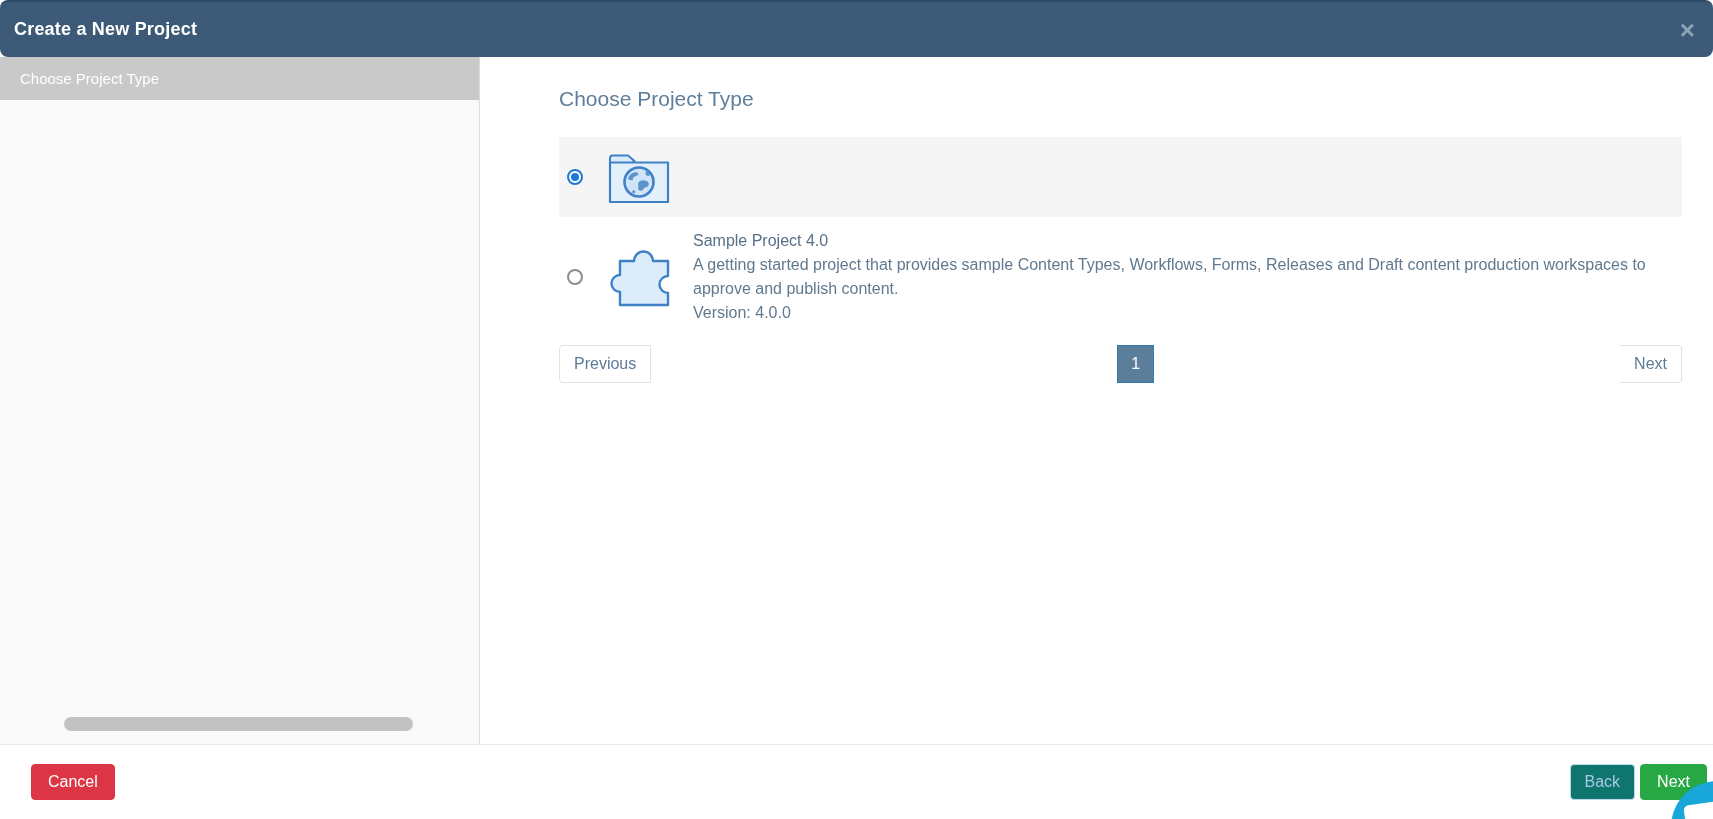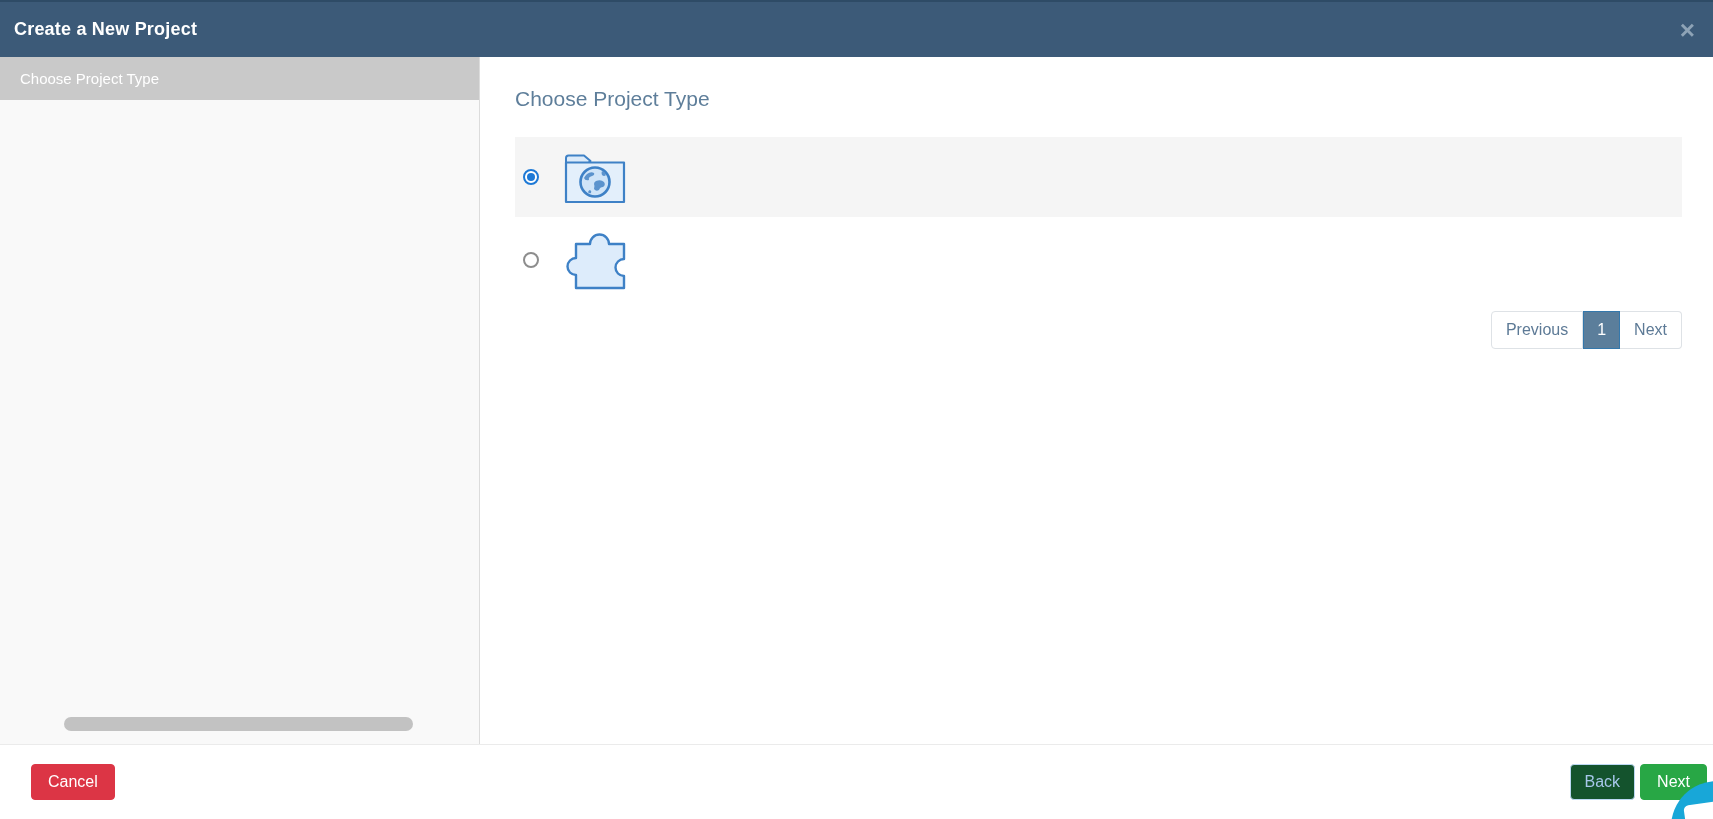--- a/index.html
+++ b/index.html
@@ -10,29 +10,29 @@
     background: #ffffff;
   }
   .dialog {
     position: relative; width: 1713px; height: 819px;
     display: flex; flex-direction: column; overflow: hidden; background:#fff;
   }
   
   .dialog-header {
     flex: 0 0 57px; height: 57px; background: #3c5a78;
     border-top: 2px solid #2e4b66;
-    display: flex; align-items: center; padding: 0 18px 0 14px;
+    display: flex; align-items: center; padding: 0 18px 0 14px; border-radius: 8px;
   }
   .dialog-title { color: #ffffff; font-size: 18px; font-weight: bold; letter-spacing: .2px; }
   .close-btn {
     margin-left: auto; color: #8ea3b6; font-size: 26px; font-weight: bold;
     line-height: 1; cursor: pointer; user-select: none;
   }
   
-  .dialog-body { flex: 1 1 auto; display: flex; min-height: 0; }
+  .dialog-body { flex: 1 1 auto; display: flex; min-height: 0; gap: 44px; }
   .sidebar {
     flex: 0 0 480px; width: 480px; background: #f9f9f9;
     border-right: 1px solid #dcdcdc; position: relative;
   }
   .step { font-size: 15px; padding: 13px 20px; color: #47637f; cursor: pointer; }
   .step.active { background: #c9c9c9; color: #ffffff; }
   .scroll-thumb {
     position: absolute; left: 64px; bottom: 13px; width: 349px; height: 14px;
     border-radius: 7px; background: #c2c2c2;
   }
@@ -47,41 +47,41 @@
     content: ""; position: absolute; left: 2px; top: 2px; width: 8px; height: 8px;
     border-radius: 50%; background: #1d79d6;
   }
   .radio.off { border: 2px solid #8d8d8d; background: #fff; }
   .opt-icon { flex: 0 0 64px; margin-left: 24px; display: flex; align-items: center; justify-content: center; }
   .opt-text { margin-left: 22px; }
   .option-title { font-size: 16px; line-height: 24px; color: #56708a; }
   .option-desc { font-size: 16px; line-height: 24px; color: #60798f; max-width: 1030px; }
   .option-version { font-size: 16px; line-height: 24px; color: #60798f; }
   
-  .pagination { display: flex; justify-content: flex-end; margin-top: 8px; }
+  .pagination { display: flex; justify-content: space-between; margin-top: 8px; }
   .page-btn {
     border: 1px solid #dee2e6; background: #fff; color: #5d7a96;
     font-size: 16px; line-height: 20px; padding: 8px 14px; cursor: pointer;
     font-family: "Liberation Sans", sans-serif;
   }
   .page-btn.prev { border-radius: 4px 0 0 4px; }
   .page-btn.next { border-radius: 0 4px 4px 0; border-left: none; }
   .page-current {
     background: #5b7e9b; border: 1px solid #3478ac; color: #fff;
     font-size: 16px; line-height: 20px; padding: 8px 13px; cursor: default;
   }
   
   .dialog-footer {
     flex: 0 0 75px; background: #fff; border-top: 1px solid #ebebeb;
     display: flex; align-items: center; padding: 0 6px 0 31px;
   }
   .btn { font-family: "Liberation Sans", sans-serif; font-size: 16px; border-radius: 4px; cursor: pointer; }
   .btn-cancel { background: #dc3545; border: 1px solid #dc3545; color: #fff; padding: 8px 16px; }
   .footer-right { margin-left: auto; display: flex; gap: 5px; }
-  .btn-back { background: #14532d; border: 1px solid #bcd8f3; color: #a7c7ea; padding: 8px 14px; cursor: default; }
+  .btn-back { background: #0f766e; border: 1px solid #bcd8f3; color: #a7c7ea; padding: 8px 14px; cursor: default; }
   .btn-next { background: #28a745; border: 1px solid #28a745; color: #fff; padding: 8px 16px; }
   
   .chat-widget {
     position: absolute; width: 92px; height: 92px; border-radius: 50%;
     background: #18a7d8; right: -50px; bottom: -54px; cursor: pointer; z-index: 10;
   }
   .chat-bubble {
     position: absolute; left: 14px; top: 22px; width: 40px; height: 28px;
     background: #ffffff; border-radius: 5px; transform: rotate(-8deg);
   }
@@ -128,20 +128,25 @@
         </span>
       </div>
 
       <div class="option-row">
         <span class="radio off"></span>
         <span class="opt-icon">
           <svg width="64" height="62" viewBox="0 0 64 62">
             <path d="M13 15 H27 a9.5 9.5 0 0 1 19 0 H61 V30 a8.5 8.5 0 0 0 0 17 V59 H13 V46 a8.5 8.5 0 0 1 0 -17 z" fill="#ddecfb" stroke="#3e81c6" stroke-width="2.4" stroke-linejoin="round"></path>
           </svg>
         </span>
+        <span class="opt-text">
+          <div class="option-title">Sample Project 4.0</div>
+          <div class="option-desc">A getting started project that provides sample Content Types, Workflows, Forms, Releases and Draft content production workspaces to approve and publish content.</div>
+          <div class="option-version">Version: 4.0.0</div>
+        </span>
       </div>
 
       <div class="pagination">
         <button class="page-btn prev">Previous</button>
         <span class="page-current">1</span>
         <button class="page-btn next">Next</button>
       </div>
     </div>
   </div>
 

